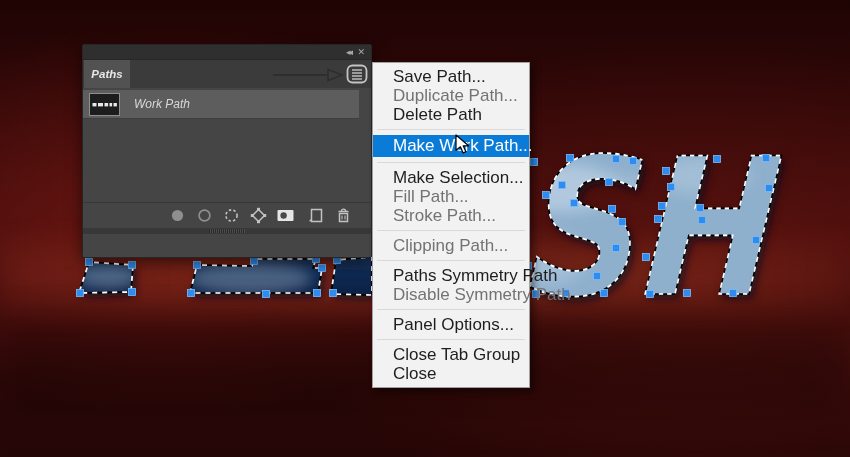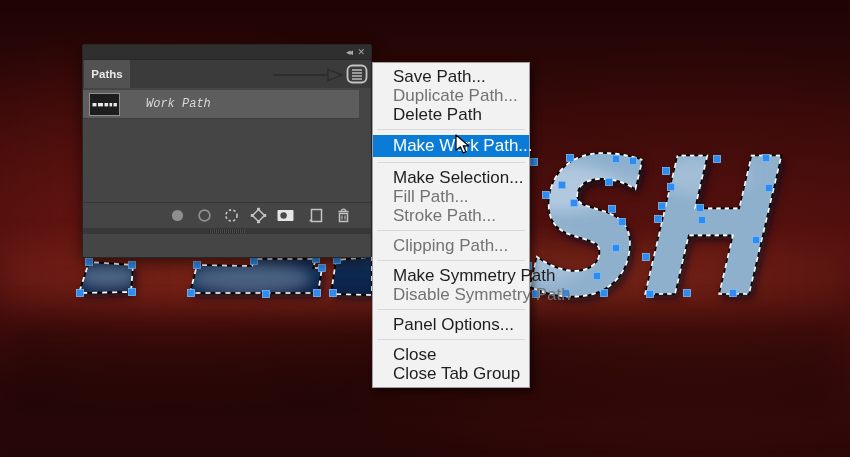--- a/index.html
+++ b/index.html
@@ -24,28 +24,28 @@
   
   .panel{position:absolute;left:82px;top:44px;width:290px;height:214px;z-index:10;
     background:#454545;border:1px solid #262626;border-radius:2px;
     box-shadow:0 5px 16px rgba(0,0,0,.55);box-sizing:border-box;}
   .minibar{position:relative;height:14px;background:#2f2f2f;border-bottom:1px solid #272727;}
   .minibar .mico{position:absolute;top:1px;font-size:9px;color:#a9a9a9;line-height:12px;cursor:default;}
   .mico.collapse{right:20px;letter-spacing:-2px;}
   .mico.closex{right:6px;}
   .tabbar{position:relative;height:28px;background:#3b3b3b;}
   .tab{position:absolute;left:1px;top:0;width:46px;height:28px;background:#525252;
-    color:#e8e8e8;font-size:11.5px;font-weight:bold;text-align:center;line-height:28px;}
+    color:#e8e8e8;font-size:11.5px;font-weight:bold;text-align:center;line-height:28px;font-style:italic;}
   .annot-arrow{position:absolute;right:27px;top:8px;}
   .pmenu-btn{position:absolute;right:3px;top:4px;width:22px;height:20px;cursor:pointer;}
   .pbody{position:relative;height:146px;background:#454545;}
   .prow{position:absolute;left:0;top:2px;width:276px;height:28px;background:#5d5d5d;
     border-bottom:1px solid #3e3e3e;display:flex;align-items:center;}
   .pthumb{width:31px;height:23px;margin-left:6px;background:#1d1d1d;border:1px solid #8f8f8f;box-sizing:border-box;}
-  .prow-label{margin-left:26px;font-size:12px;font-style:italic;color:#d8d8d8;font-family:Liberation Mono, monospace;}
+  .prow-label{margin-left:14px;font-size:12px;font-style:italic;color:#d8d8d8;}
   .ptoolbar{position:absolute;left:0;right:0;bottom:6px;height:25px;border-top:1px solid #373737;background:#454545;}
   .ticon{position:absolute;top:4px;width:17px;height:17px;cursor:pointer;}
   .pgrip-strip{position:absolute;left:0;right:0;bottom:0;height:6px;background:#383838;}
   .pgrip{position:absolute;left:calc(50% - 18px);top:1px;width:36px;height:4px;
     background:repeating-linear-gradient(90deg,#2b2b2b 0 1px,#4c4c4c 1px 2px);}
   
   .menu{position:absolute;left:372px;top:62px;width:158px;z-index:20;
     background:#f2f2f2;border:1px solid #a0a0a0;box-sizing:border-box;
     box-shadow:4px 4px 7px rgba(0,0,0,.45);padding:4px 0;font-size:17px;color:#1e1e1e;}
   .mi{height:19px;line-height:19px;padding-left:20px;cursor:pointer;white-space:nowrap;}
@@ -249,26 +249,26 @@
     <div class="mi">Delete Path</div>
     <div class="msep"></div>
     <div class="mi hl">Make Work Path...</div>
     <div class="msep"></div>
     <div class="mi">Make Selection...</div>
     <div class="mi dis">Fill Path...</div>
     <div class="mi dis">Stroke Path...</div>
     <div class="msep"></div>
     <div class="mi dis">Clipping Path...</div>
     <div class="msep"></div>
-    <div class="mi">Make Symmetry Path</div>
+    <div class="mi">Paths Symmetry Path</div>
     <div class="mi dis">Disable Symmetry Path</div>
     <div class="msep"></div>
     <div class="mi">Panel Options...</div>
     <div class="msep"></div>
+    <div class="mi">Close Tab Group</div>
     <div class="mi">Close</div>
-    <div class="mi">Close Tab Group</div>
   </div>
 
   <svg class="cursor" width="15" height="21">
     <path d="M1 1 L1 16.2 L5.4 12.8 L8.1 18.9 L10.9 17.7 L8.2 11.8 L13.6 11.8 Z" fill="#fff" stroke="#000" stroke-width="1.2" stroke-linejoin="round"></path>
   </svg>
 
 </div>
 
 </body></html>

